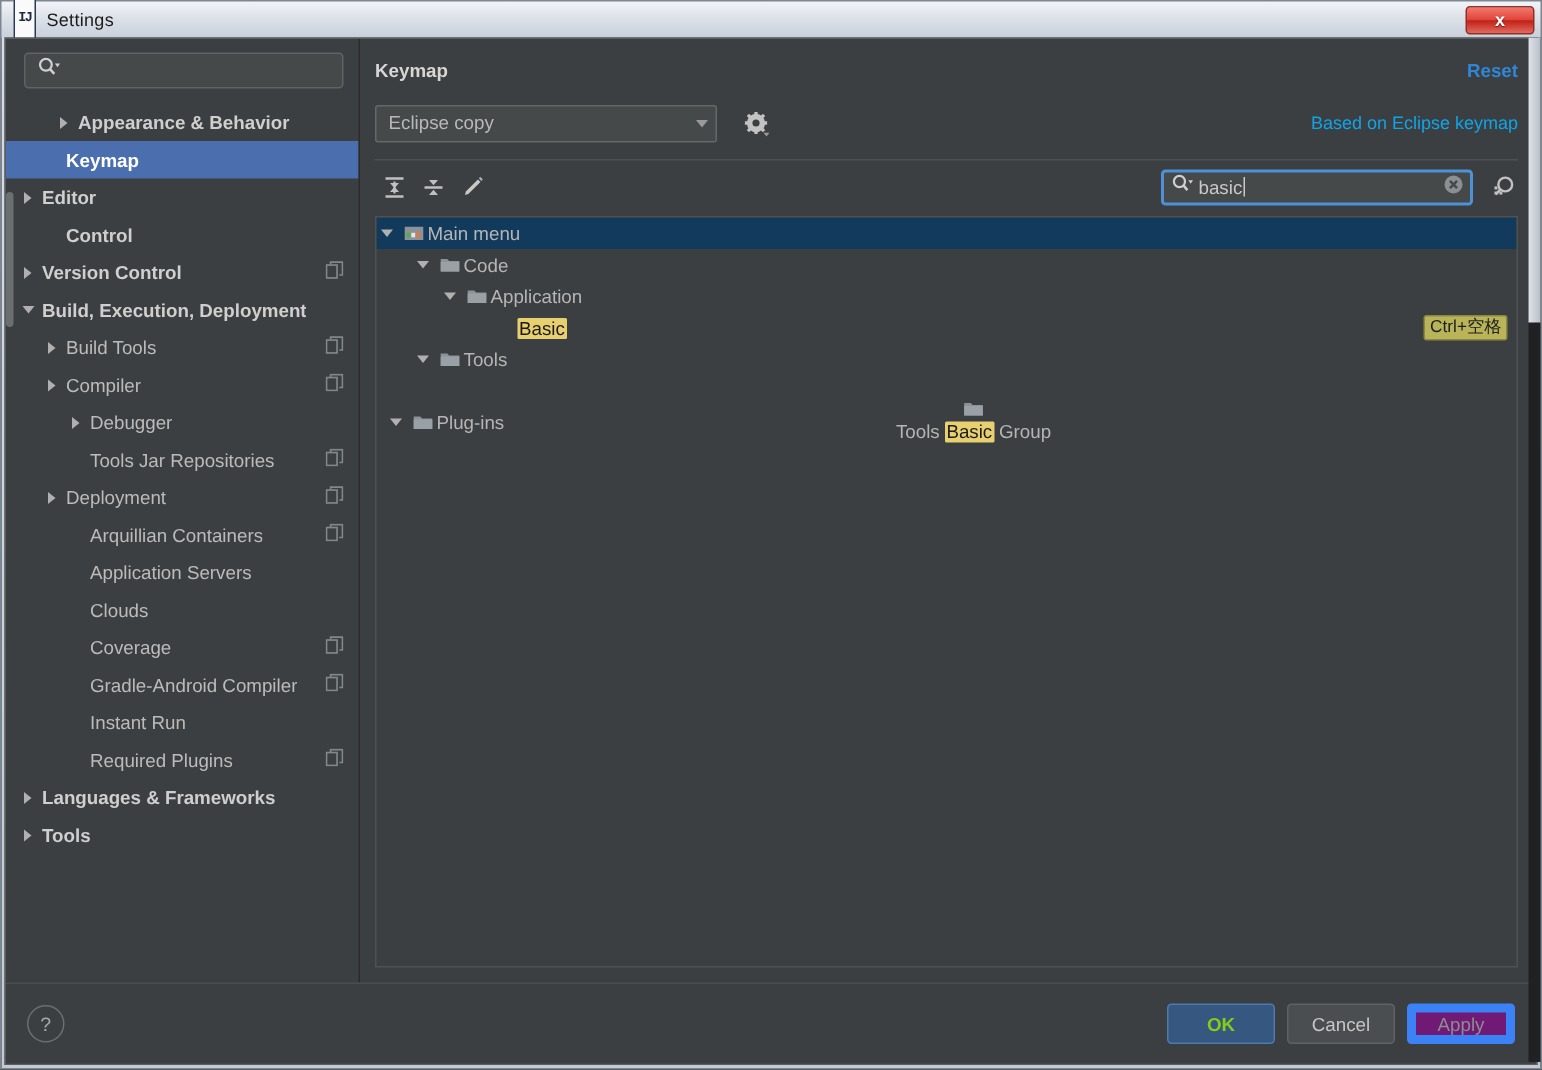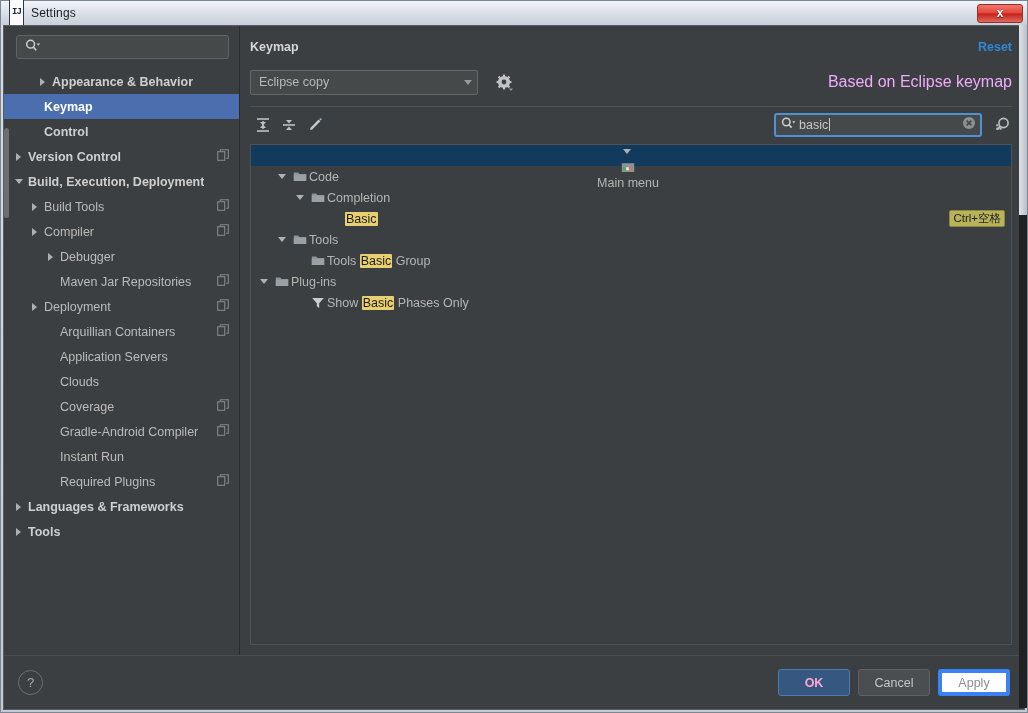--- a/index.html
+++ b/index.html
@@ -122,21 +122,21 @@
   .keymap-row { display: flex; align-items: center; margin-top: 11px; height: 26px; }
   .combo {
     width: 228px; height: 25px;
     background: #45494a; border: 1px solid #646869; border-radius: 2px;
     display: flex; align-items: center; padding: 0 5px 0 8px;
     font-size: 12.5px; color: #b9b9b9; cursor: pointer;
   }
   .combo .cv { flex: 1 1 auto; }
   .combo .cdrop { width:0;height:0;border-top:5px solid #9a9a9a;border-left:4px solid transparent;border-right:4px solid transparent; }
   .gear-btn { margin-left: 18px; cursor: pointer; display:flex; align-items:center; }
-  .based-on { margin-left: auto; font-size: 16px; color: #f0abfc; }
+  .based-on { margin-left: auto; font-size: 12px; color: #0ea5e9; }
 
   .divider { height: 1px; background: #4f5254; margin: 11px 0 0 0; }
 
   .toolbar { display: flex; align-items: center; height: 32px; margin-top: 2px; }
   .tb-ico { width: 26px; height: 24px; display:flex; align-items:center; justify-content:center; cursor:pointer; }
   .search-wrap { margin-left: auto; display: flex; align-items: center; }
   .search-box {
     width: 208px; height: 24px;
     background: #45494a;
     border: 2px solid #4f91d6; border-radius: 3px;
@@ -188,23 +188,23 @@
     border: 1px solid #6a6e70; color: #a7abad;
     display:flex; align-items:center; justify-content:center;
     font-size: 13px; cursor: pointer;
   }
   .fbtns { margin-left: auto; display: flex; gap: 8px; }
   .fbtn {
     min-width: 72px; height: 27px; border-radius: 3px;
     display:flex; align-items:center; justify-content:center;
     font-size: 12.5px; cursor: pointer;
   }
-  .fbtn.primary { background: #365880; border: 1px solid #4c7bb0; color: #f9a8d4; font-weight: bold; }
+  .fbtn.primary { background: #365880; border: 1px solid #4c7bb0; color: #84cc16; font-weight: bold; }
   .fbtn.normal { background: #4a4e50; border: 1px solid #5e6264; color: #c6c6c6; }
-  .fbtn.disabled { background: #ffffff; border: 4px solid #3b82f6; color: #8a8e90; }
+  .fbtn.disabled { background: #701a75; border: 6px solid #3b82f6; color: #8a8e90; }
 
   
   .win-scroll {
     position: absolute; right: 0; top: 24px; bottom: 4px; width: 8px;
     background: #1f2123;
   }
   .win-scroll .wt {
     position: absolute; top: 0; left: 0; width: 8px; height: 190px;
     background: linear-gradient(90deg,#dfe3e8,#b9bfc7);
   }
@@ -242,20 +242,26 @@
                 <span class="tri-r"></span>
               </span>
               <span class="nav-label">Appearance &amp; Behavior</span>
             </div>
             <div class="nav-row selected bold" style="padding-left: 24px;">
               <span class="arrow none">
                 <span class="tri-r"></span>
               </span>
               <span class="nav-label">Keymap</span>
             </div>
+            <div class="nav-row bold" style="padding-left: 8px;">
+              <span class="arrow">
+                <span class="tri-r"></span>
+              </span>
+              <span class="nav-label">Editor</span>
+            </div>
             <div class="nav-row bold" style="padding-left: 24px;">
               <span class="arrow none">
                 <span class="tri-r"></span>
               </span>
               <span class="nav-label">Control</span>
             </div>
             <div class="nav-row bold" style="padding-left: 8px;">
               <span class="arrow">
                 <span class="tri-r"></span>
               </span>
@@ -294,21 +300,21 @@
             <div class="nav-row" style="padding-left: 40px;">
               <span class="arrow">
                 <span class="tri-r"></span>
               </span>
               <span class="nav-label">Debugger</span>
             </div>
             <div class="nav-row" style="padding-left: 40px;">
               <span class="arrow none">
                 <span class="tri-r"></span>
               </span>
-              <span class="nav-label">Maven Jar Repositories</span>
+              <span class="nav-label">Tools Jar Repositories</span>
               <span class="copy-ico"><svg width="12" height="12" viewBox="0 0 12 12">
                   <rect x="0.7" y="2.7" width="7" height="8.6" fill="none" stroke="#9aa0a3" stroke-width="1.1"></rect>
                   <path d="M3.4 2.3 V0.7 H11.3 V9.3 H9.2" fill="none" stroke="#9aa0a3" stroke-width="1.1"></path>
                 </svg></span>
             </div>
             <div class="nav-row" style="padding-left: 24px;">
               <span class="arrow">
                 <span class="tri-r"></span>
               </span>
               <span class="nav-label">Deployment</span>
@@ -476,21 +482,21 @@
                 <line x1="6.2" y1="10.4" x2="3.2" y2="13.6" stroke="#c2c2c2" stroke-width="1.8"></line>
                 <rect x="2.3" y="8.3" width="2" height="2" fill="#c2c2c2"></rect>
                 <rect x="5.6" y="11.7" width="2" height="2" fill="#c2c2c2"></rect>
                 <rect x="2.3" y="11.7" width="2" height="2" fill="#c2c2c2"></rect>
               </svg>
             </div>
           </div>
         </div>
 
         <div class="tree" id="tree-list">
-            <div class="t-row sel" style="padding-left: 0; flex-direction: column;">
+            <div class="t-row sel" style="padding-left: 0;">
               <span class="arrow">
                 <span class="tri-d"></span>
               </span>
               <span class="t-ico">
                 <svg width="14" height="13" viewBox="0 0 14 13">
                   <path d="M0.8 2.2 H13.2 V11 H0.8 Z" fill="#8c9297"></path>
                   <rect x="2" y="6.2" width="2.6" height="3" fill="#4caf50"></rect>
                   <rect x="5.2" y="6.2" width="2.6" height="3" fill="#e6e6e6"></rect>
                   <rect x="8.4" y="6.2" width="2.6" height="3" fill="#e07b39"></rect>
                 </svg>
@@ -512,21 +518,21 @@
             <div class="t-row" style="padding-left: 42px;">
               <span class="arrow">
                 <span class="tri-d"></span>
               </span>
               <span class="t-ico">
                 <svg width="14" height="13" viewBox="0 0 14 13">
                   <path d="M0.8 2.6 H5.2 L6.4 4 H13.2 V11 H0.8 Z" fill="#8c9297"></path>
                   <rect x="0.8" y="4.6" width="12.4" height="6.4" fill="#9aa1a6"></rect>
                 </svg>
               </span>
-              <span class="t-label"><span>Completion</span></span>
+              <span class="t-label"><span>Application</span></span>
             </div>
             <div class="t-row" style="padding-left: 60px;">
               <span class="arrow none">
                 <span class="tri-r"></span>
               </span>
               <span class="t-ico"></span>
               <span class="t-label"><mark class="hl">Basic</mark></span>
               <span class="shortcut-badge">Ctrl+空格</span>
             </div>
             <div class="t-row" style="padding-left: 24px;">
@@ -534,21 +540,21 @@
                 <span class="tri-d"></span>
               </span>
               <span class="t-ico">
                 <svg width="14" height="13" viewBox="0 0 14 13">
                   <path d="M0.8 2.6 H5.2 L6.4 4 H13.2 V11 H0.8 Z" fill="#8c9297"></path>
                   <rect x="0.8" y="4.6" width="12.4" height="6.4" fill="#9aa1a6"></rect>
                 </svg>
               </span>
               <span class="t-label"><span>Tools</span></span>
             </div>
-            <div class="t-row" style="padding-left: 42px;">
+            <div class="t-row" style="padding-left: 42px; flex-direction: column;">
               <span class="arrow none">
                 <span class="tri-r"></span>
               </span>
               <span class="t-ico">
                 <svg width="14" height="13" viewBox="0 0 14 13">
                   <path d="M0.8 2.6 H5.2 L6.4 4 H13.2 V11 H0.8 Z" fill="#8c9297"></path>
                   <rect x="0.8" y="4.6" width="12.4" height="6.4" fill="#9aa1a6"></rect>
                 </svg>
               </span>
               <span class="t-label"><span>Tools </span><mark class="hl">Basic</mark><span> Group</span></span>
@@ -557,31 +563,20 @@
               <span class="arrow">
                 <span class="tri-d"></span>
               </span>
               <span class="t-ico">
                 <svg width="14" height="13" viewBox="0 0 14 13">
                   <path d="M0.8 2.6 H5.2 L6.4 4 H13.2 V11 H0.8 Z" fill="#8c9297"></path>
                   <rect x="0.8" y="4.6" width="12.4" height="6.4" fill="#9aa1a6"></rect>
                 </svg>
               </span>
               <span class="t-label"><span>Plug-ins</span></span>
-            </div>
-            <div class="t-row" style="padding-left: 42px;">
-              <span class="arrow none">
-                <span class="tri-r"></span>
-              </span>
-              <span class="t-ico">
-                <svg width="14" height="13" viewBox="0 0 14 13">
-                  <polygon points="1.2,2 12.8,2 8.2,7.2 8.2,12 5.8,10.2 5.8,7.2" fill="#c9ccce"></polygon>
-                </svg>
-              </span>
-              <span class="t-label"><span>Show </span><mark class="hl">Basic</mark><span> Phases Only</span></span>
             </div>
           </div>
       </div>
     </div>
 
     <div class="footer">
       <div class="help-btn">?</div>
       <div class="fbtns">
         <div class="fbtn primary">OK</div>
         <div class="fbtn normal">Cancel</div>

